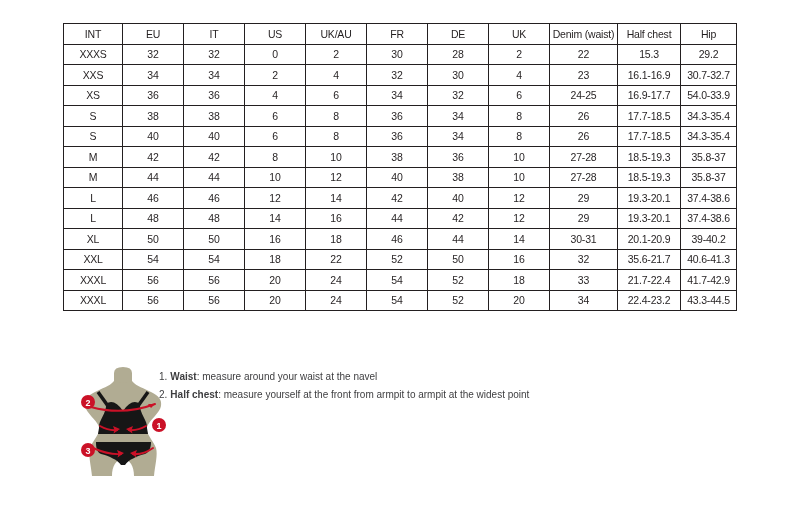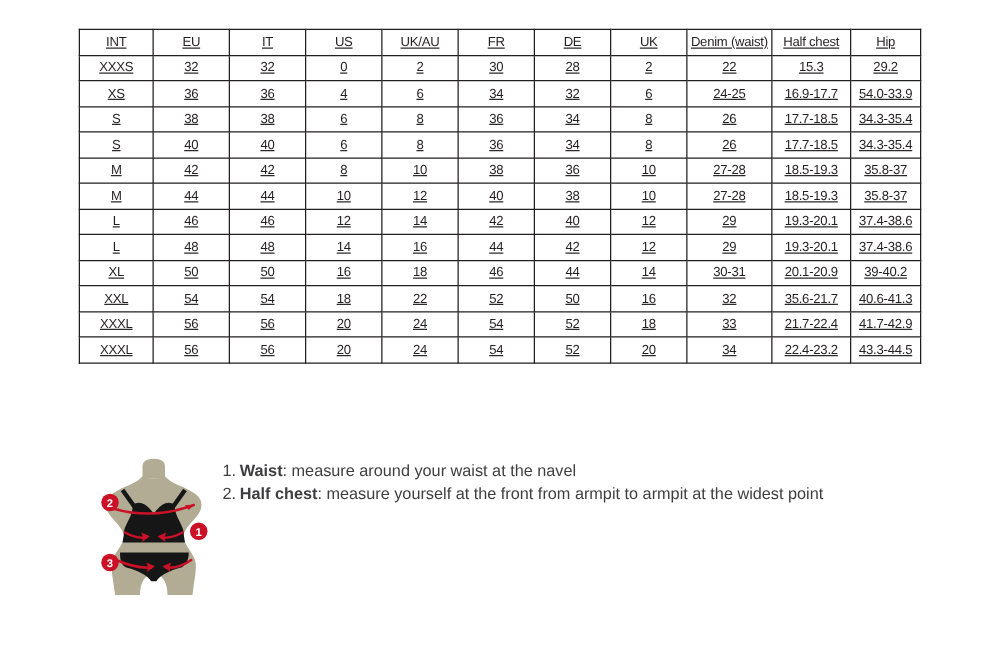--- a/index.html
+++ b/index.html
@@ -8,21 +8,21 @@
     position:relative;
     width:798px; height:519px;
     background:#ffffff;
     font-family:"Liberation Sans", sans-serif;
     color:#2b2b2d;
     overflow:hidden;
   }
 
   
   .size-table-wrap {
-    position:absolute; left:63px; top:23px; width:673px;text-decoration:underline;
+    position:absolute; left:63px; top:23px; width:673px;
   }
   table.size-table {
     width:100%;
     border-collapse:collapse;
     table-layout:fixed;
     font-size:10.5px;
     color:#231f20;
   }
   table.size-table th, table.size-table td {
     border:1px solid #231f20;
@@ -41,22 +41,22 @@
     position:absolute; left:63px; top:350px;
     font-size:9.5px; font-weight:bold;
     letter-spacing:0.4px;
     color:#3e3e40;
   }
   .figure-wrap {
     position:absolute; left:75px; top:366px;
     width:96px; height:116px;
   }
   .steps {
-    position:absolute; left:178px; top:368px;
-    font-size:13px; color:#3e3e40;
+    position:absolute; left:159px; top:368px;
+    font-size:10px; color:#3e3e40;
     line-height:17.5px;
   }
   .step { white-space:nowrap; }
   .step .num { margin-right:3px; }
   .step .lbl { font-weight:bold; }
 
   
   .mannequin { fill:var(--beige,#b1ac93); }
   .garment   { fill:var(--garment,#161616); }
   .red-line  { stroke:var(--accent,#cb1127); stroke-width:2; fill:none; stroke-linecap:round; }
@@ -106,20 +106,33 @@
             <td>0</td>
             <td>2</td>
             <td>30</td>
             <td>28</td>
             <td>2</td>
             <td>22</td>
             <td>15.3</td>
             <td>29.2</td>
           </tr>
           <tr>
+            <td>XXS</td>
+            <td>34</td>
+            <td>34</td>
+            <td>2</td>
+            <td>4</td>
+            <td>32</td>
+            <td>30</td>
+            <td>4</td>
+            <td>23</td>
+            <td>16.1-16.9</td>
+            <td>30.7-32.7</td>
+          </tr>
+          <tr>
             <td>XS</td>
             <td>36</td>
             <td>36</td>
             <td>4</td>
             <td>6</td>
             <td>34</td>
             <td>32</td>
             <td>6</td>
             <td>24-25</td>
             <td>16.9-17.7</td>

